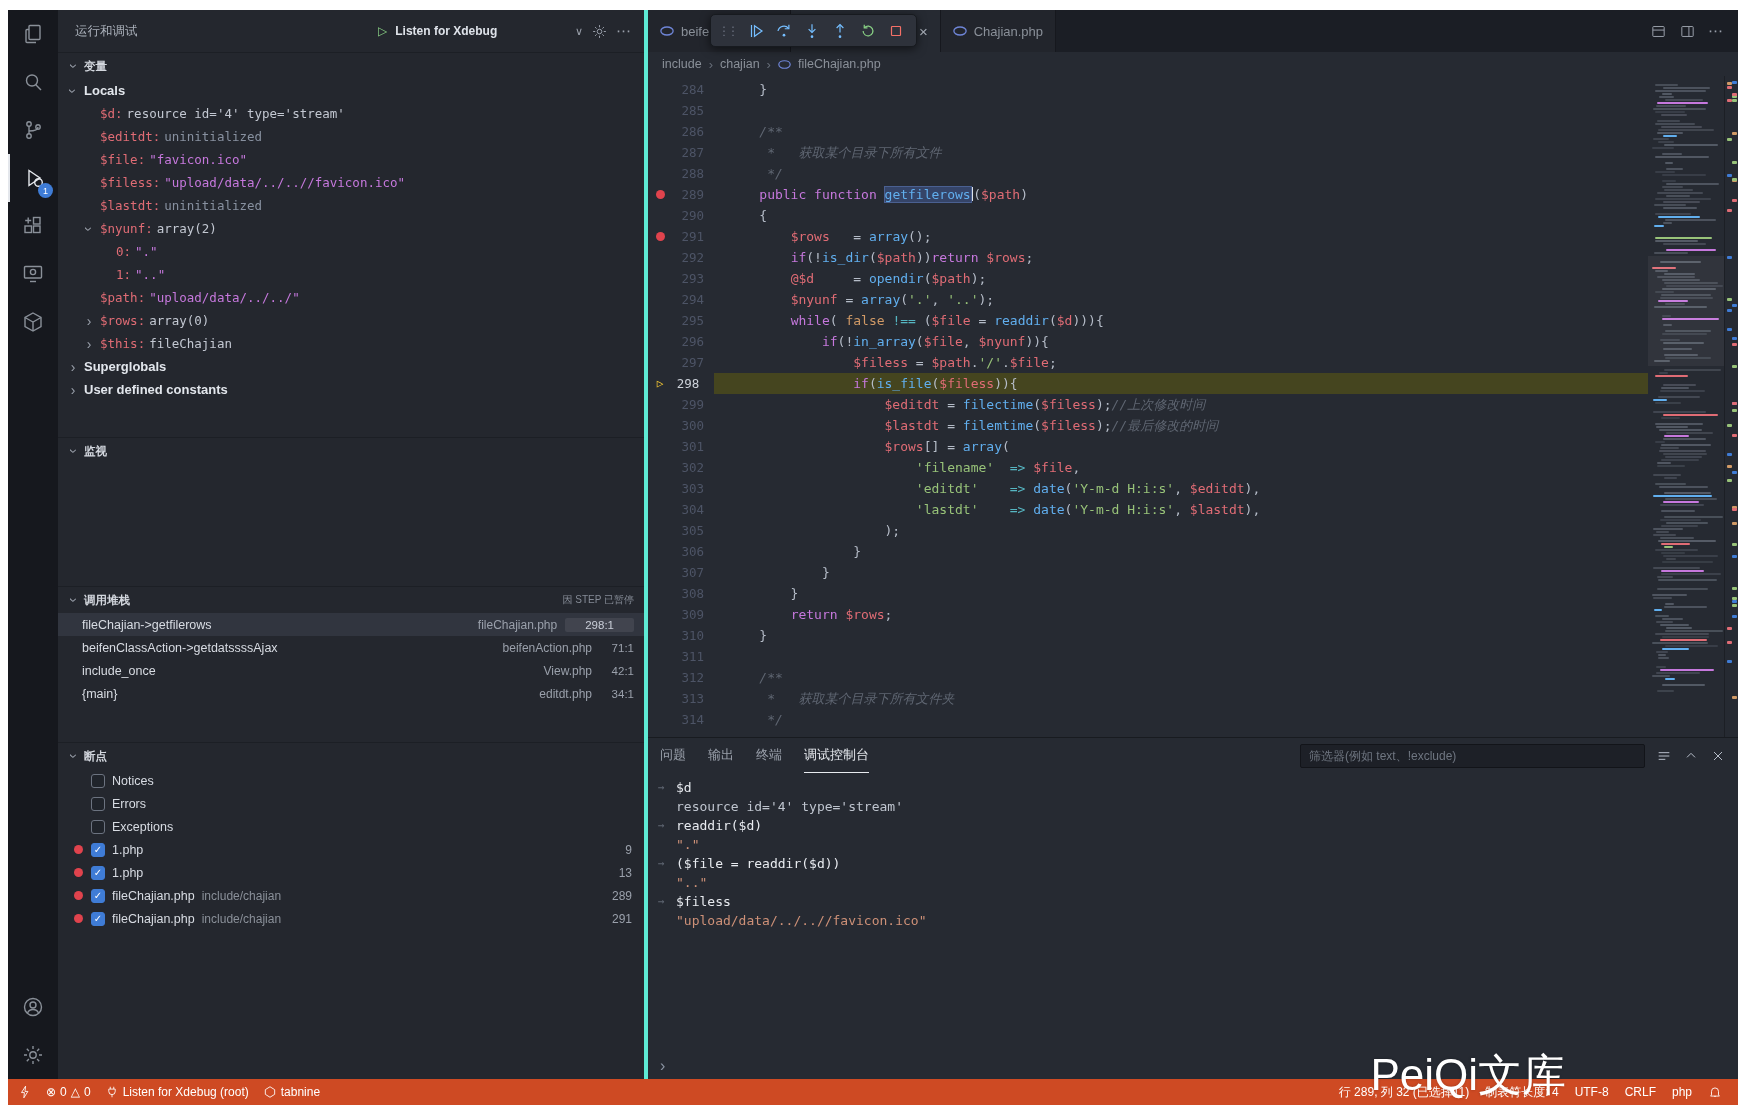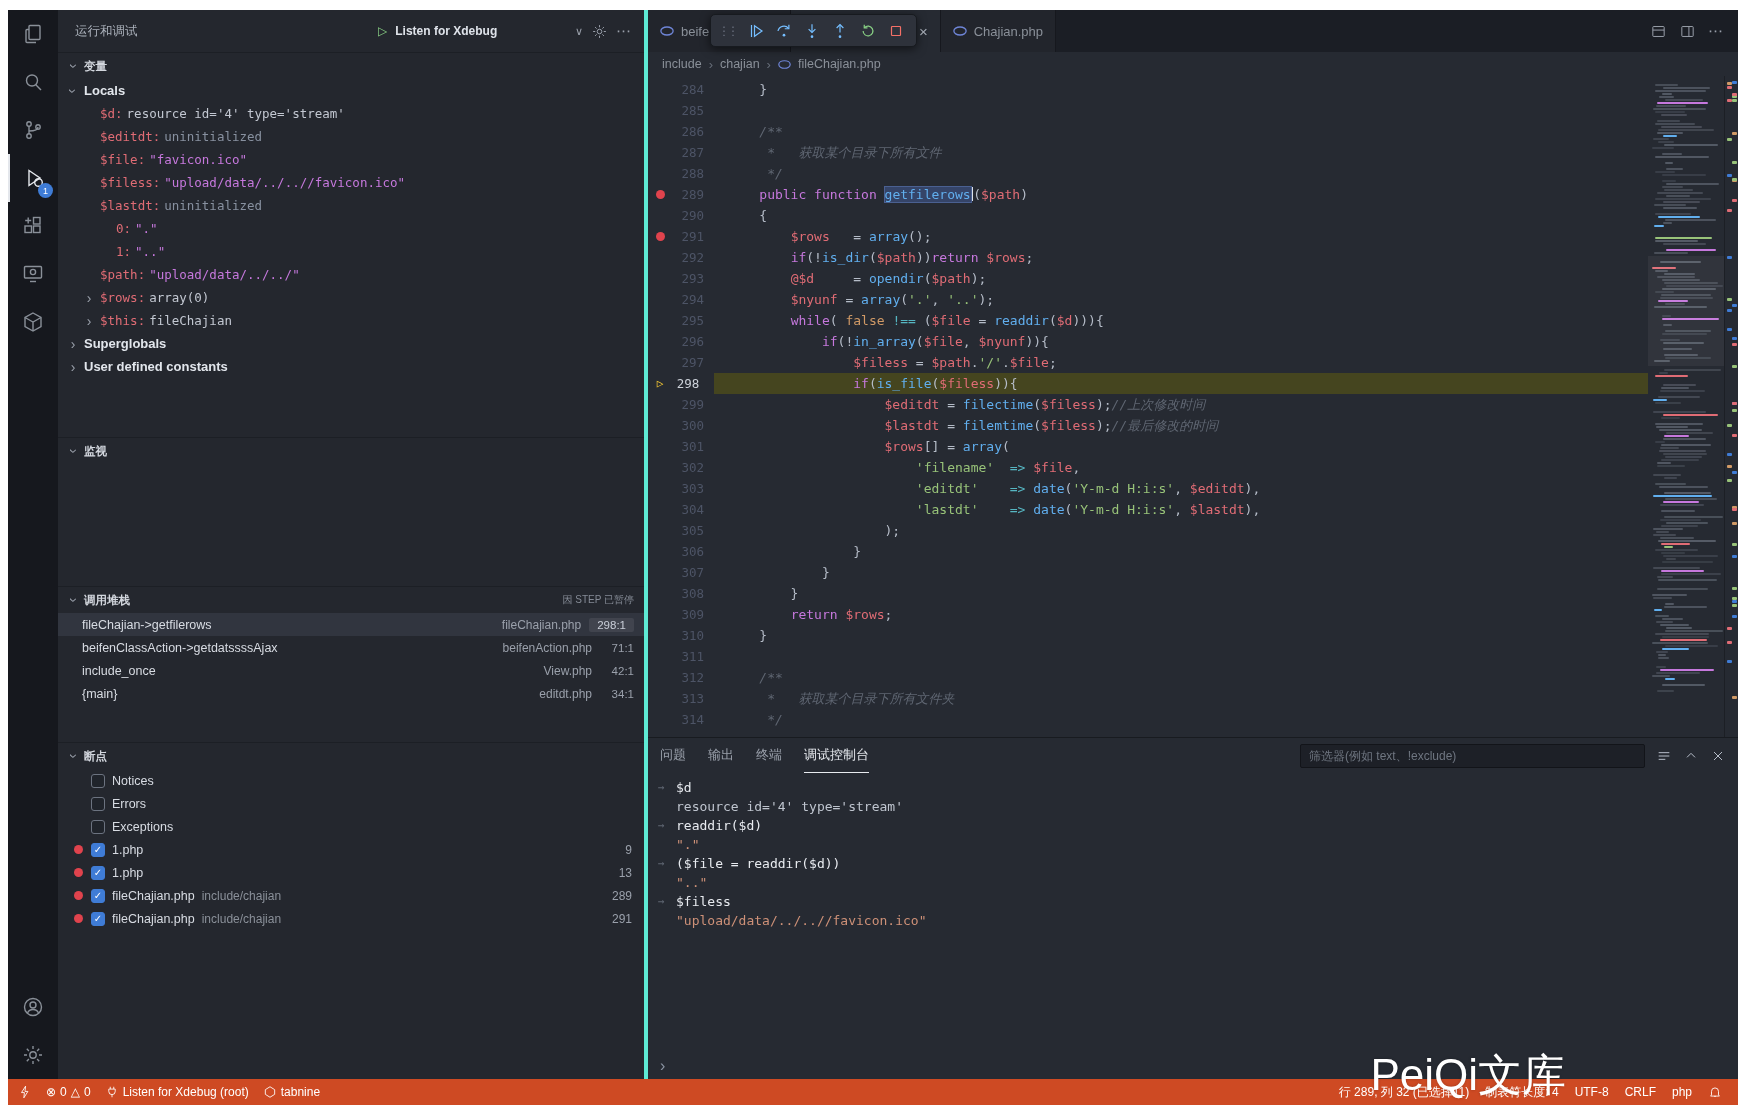--- a/index.html
+++ b/index.html
@@ -48,21 +48,21 @@
   .var-name{color:#e06c75;font-family:"DejaVu Sans Mono",monospace;font-size:12.5px;}
   .var-val{font-family:"DejaVu Sans Mono",monospace;font-size:12.5px;color:#c3c8d2;}
   .vk-str{color:#c678dd;}
   .vk-muted{color:#8891a0;}
 
   .stack-row{height:23px;display:flex;align-items:center;padding:0 10px 0 24px;gap:8px;cursor:pointer;}
   .stack-row.selected{background:#31353f;}
   .stack-name{flex:1;color:#d8dce3;font-size:12.5px;white-space:nowrap;overflow:hidden;}
   .stack-file{color:#9aa0ab;font-size:12px;}
   .stack-pos{color:#9aa0ab;font-size:11.5px;min-width:34px;text-align:right;}
-  .stack-row.selected .stack-pos{background:#ffffff14;border-radius:2px;padding:1px 8px;color:#c9ced8;}
+  .stack-row.selected .stack-pos{background:#ffffff14;border-radius:2px;padding:1px 20px;color:#c9ced8;}
 
   .bp-row{height:23px;display:flex;align-items:center;padding:0 12px 0 14px;gap:7px;cursor:pointer;}
   .bp-dotcell{width:12px;flex:none;display:flex;justify-content:center;}
   .bp-reddot{width:9px;height:9px;border-radius:50%;background:#e0434d;}
   .checkbox{width:14px;height:14px;border:1px solid #6c7380;border-radius:3px;flex:none;
     display:flex;align-items:center;justify-content:center;font-size:10px;color:#fff;background:#20242b;}
   .checkbox.checked{background:#3f7cd6;border-color:#3f7cd6;}
   .bp-label{color:#d8dce3;font-size:12.5px;}
   .bp-path{color:#8a9099;font-size:12px;}
   .bp-line{margin-left:auto;color:#9aa0ab;font-size:12px;}
@@ -265,20 +265,25 @@
             </div>
             <div class="tree-row" style="padding-left: 24px;">
               <span class="twisty"></span>
               <span class="var-name">$filess:</span>
               <span class="var-val vk-str">"upload/data/../..//favicon.ico"</span>
             </div>
             <div class="tree-row" style="padding-left: 24px;">
               <span class="twisty"></span>
               <span class="var-name">$lastdt:</span>
               <span class="var-val vk-muted">uninitialized</span>
+            </div>
+            <div class="tree-row" style="padding-left: 24px;">
+              <span class="twisty open">›</span>
+              <span class="var-name">$nyunf:</span>
+              <span class="var-val vk-plain">array(2)</span>
             </div>
             <div class="tree-row" style="padding-left: 40px;">
               <span class="twisty"></span>
               <span class="var-name">0:</span>
               <span class="var-val vk-str">"."</span>
             </div>
             <div class="tree-row" style="padding-left: 40px;">
               <span class="twisty"></span>
               <span class="var-name">1:</span>
               <span class="var-val vk-str">".."</span>

